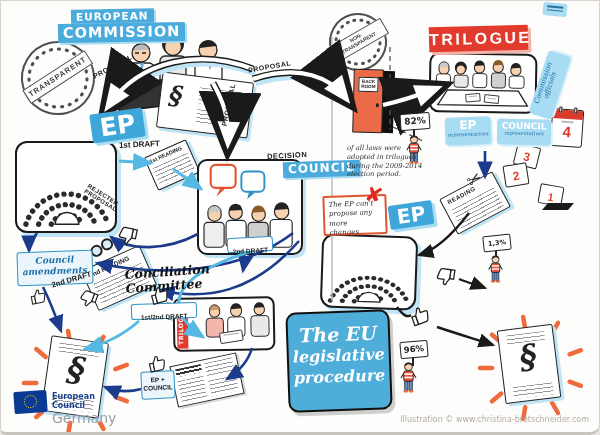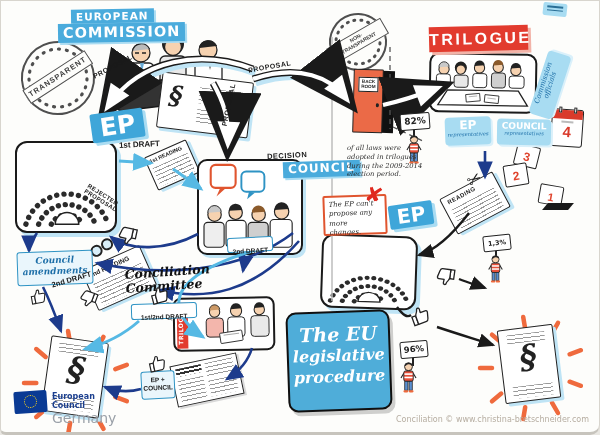--- a/index.html
+++ b/index.html
@@ -452,15 +452,15 @@
   <svg class="thumb" width="22" height="22" style="left:146px;top:352px;transform:rotate(-12deg)">
       <use href="#sym-thumb"></use>
     </svg>
   <svg class="thumb" width="24" height="24" style="left:432px;top:263px;transform:rotate(188deg)">
       <use href="#sym-thumb"></use>
     </svg>
   <svg class="thumb" width="24" height="24" style="left:408px;top:303px;transform:rotate(-20deg)">
       <use href="#sym-thumb"></use>
     </svg>
 
-  <div class="abs z4" style="left:350px;top:414px;width:238px;text-align:right;font-size:8px;color:#b6ada1">Conciliation © www.christina-bretschneider.com</div>
+  <div class="abs z4" style="left:350px;top:414px;width:238px;text-align:right;font-size:8px;color:#b6ada1">Illustration © www.christina-bretschneider.com</div>
 
 </div>
 
 </body></html>

